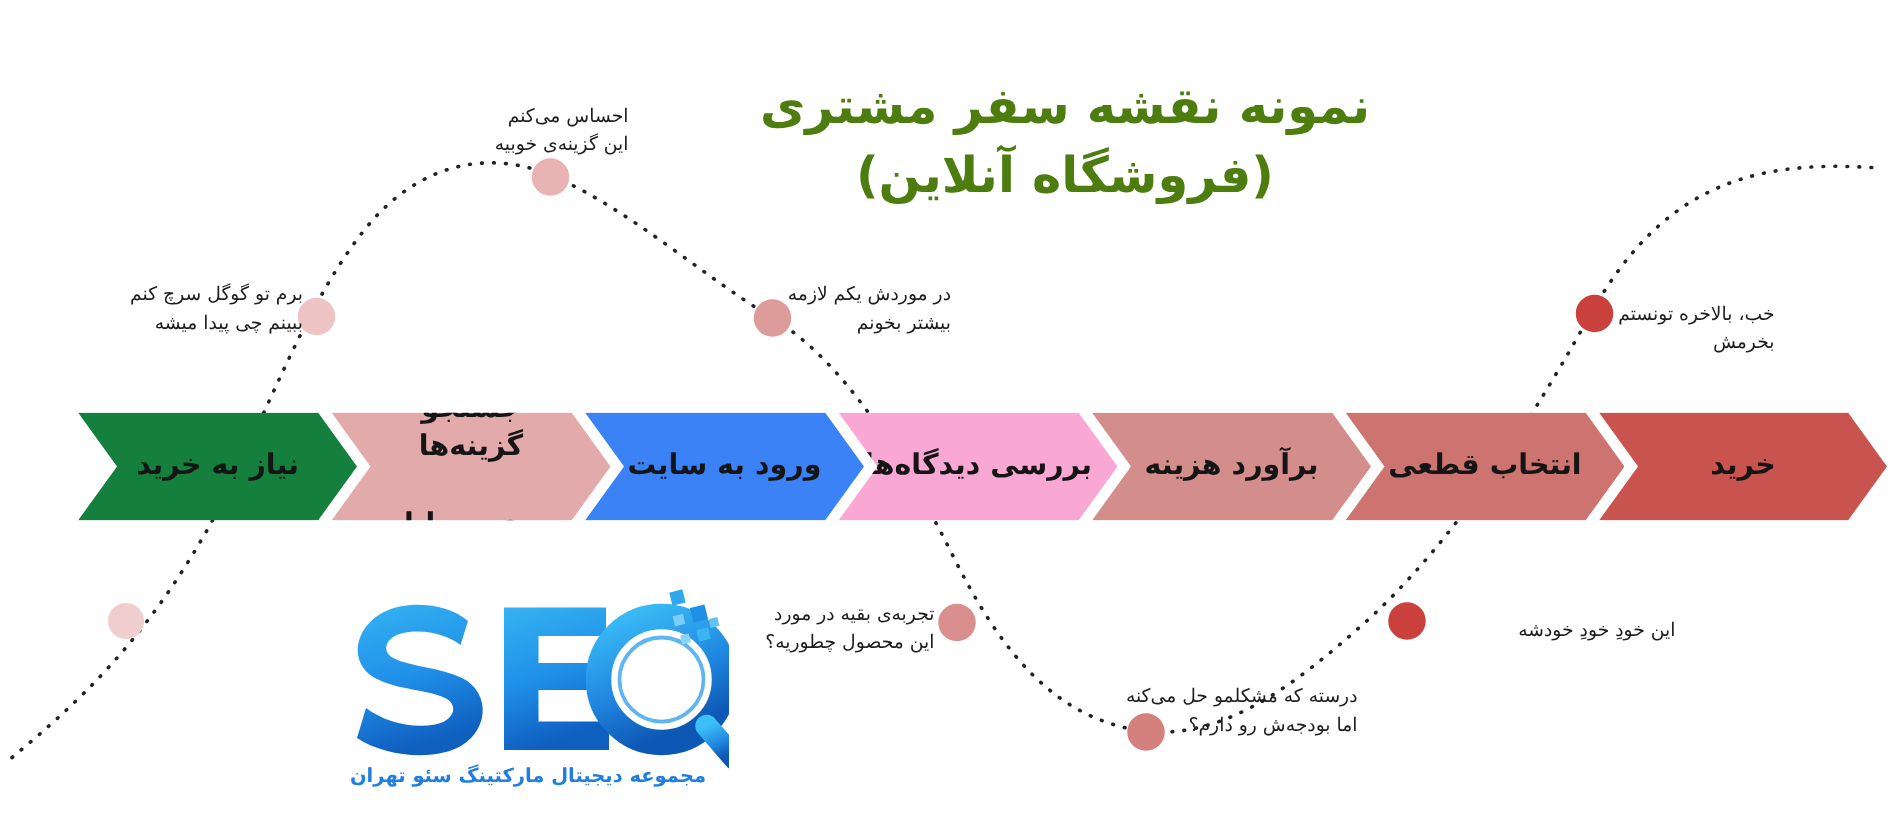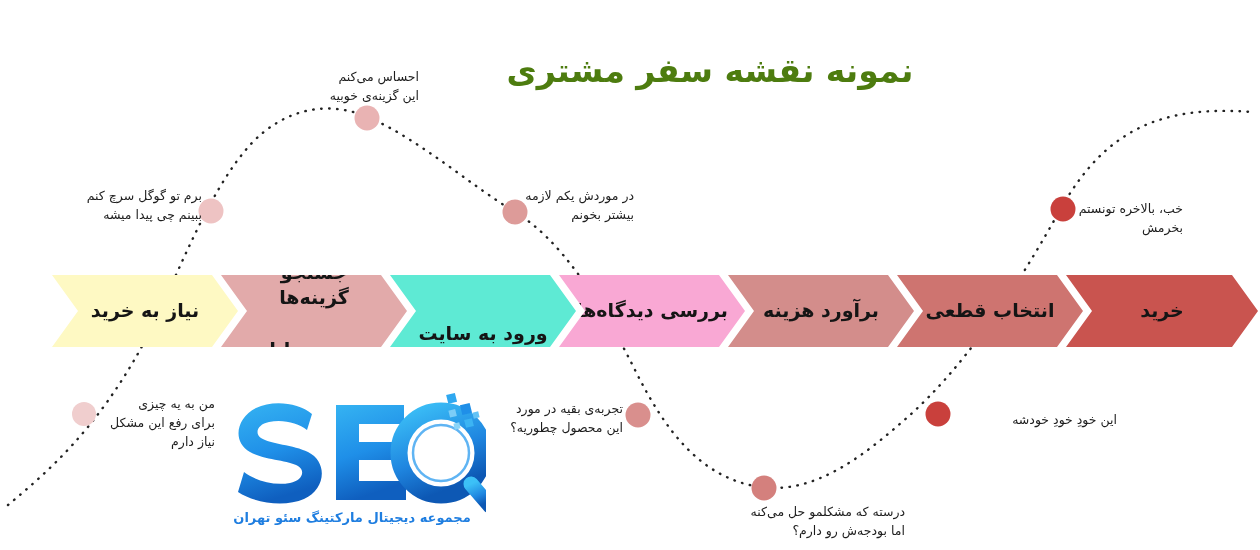--- a/index.html
+++ b/index.html
@@ -127,33 +127,34 @@
              C 420 140, 470 185, 515 212
              C 560 239, 600 300, 635 370
              C 665 430, 700 478, 760 487
              C 815 495, 865 455, 910 415
              C 960 370, 1010 300, 1060 210
              C 1105 130, 1160 105, 1252 112" fill="none" stroke="#222222" stroke-width="2.4" stroke-linecap="round" stroke-dasharray="0.5 7.5"></path>
   </svg>
 
   <div class="title-block">
     <span class="title-line">نمونه نقشه سفر مشتری</span>
+    <span class="title-line">(فروشگاه آنلاین)</span>
   </div>
 
   <div class="journey-bar">
-    <div class="chev" style="left:0px;width:186px;background:#fef9c3;">
+    <div class="chev" style="left:0px;width:186px;background:#15803d;">
       <span>نیاز به خرید</span>
     </div>
     <div class="chev" style="left:169px;width:186px;background:#e2aaaa;">
       <span>
         <span>جستجو گزینه‌ها</span><br>
         <span>روی موبایل</span>
       </span>
     </div>
-    <div class="chev" style="left:338px;width:186px;background:#5eead4;align-items:flex-end;">
+    <div class="chev" style="left:338px;width:186px;background:#3b82f6;">
       <span>ورود به سایت</span>
     </div>
     <div class="chev" style="left:507px;width:186px;background:#f9a8d4;">
       <span>بررسی دیدگاه‌ها</span>
     </div>
     <div class="chev" style="left:845px;width:186px;background:#ce7470;">
       <span>انتخاب قطعی</span>
     </div>
     <div class="chev" style="left:676px;width:186px;background:#d38d8b;">
       <span>برآورد هزینه</span>
@@ -192,32 +193,27 @@
   <div class="quote tr" style="right:841px;top:68px;">
     <div>احساس می‌کنم</div>
     <div>این گزینه‌ی خوبیه</div>
   </div>
 
   <div class="quote tr" style="right:77px;top:200px;">
     <div>خب، بالاخره تونستم</div>
     <div>بخرمش</div>
   </div>
 
-  <div class="quote tr" style="right:1045px;top:395px;">
-    <div>من به یه چیزی</div>
-    <div>برای رفع این مشکل</div>
-    <div>نیاز دارم</div>
-  </div>
 
   <div class="quote tr" style="right:637px;top:400px;">
     <div>تجربه‌ی بقیه در مورد</div>
     <div>این محصول چطوریه؟</div>
   </div>
 
-  <div class="quote tr" style="right:355px;top:455px;margin-top:48px;">
+  <div class="quote tr" style="right:355px;top:455px;">
     <div>درسته که مشکلمو حل می‌کنه</div>
     <div>اما بودجه‌ش رو دارم؟</div>
   </div>
 
   <div class="quote tr" style="right:143px;top:411px;">
     <div>این خودِ خودِ خودشه</div>
   </div>
 
   <div class="logo">
     <svg viewBox="0 0 258 130" width="258" height="130" xmlns="http://www.w3.org/2000/svg">

